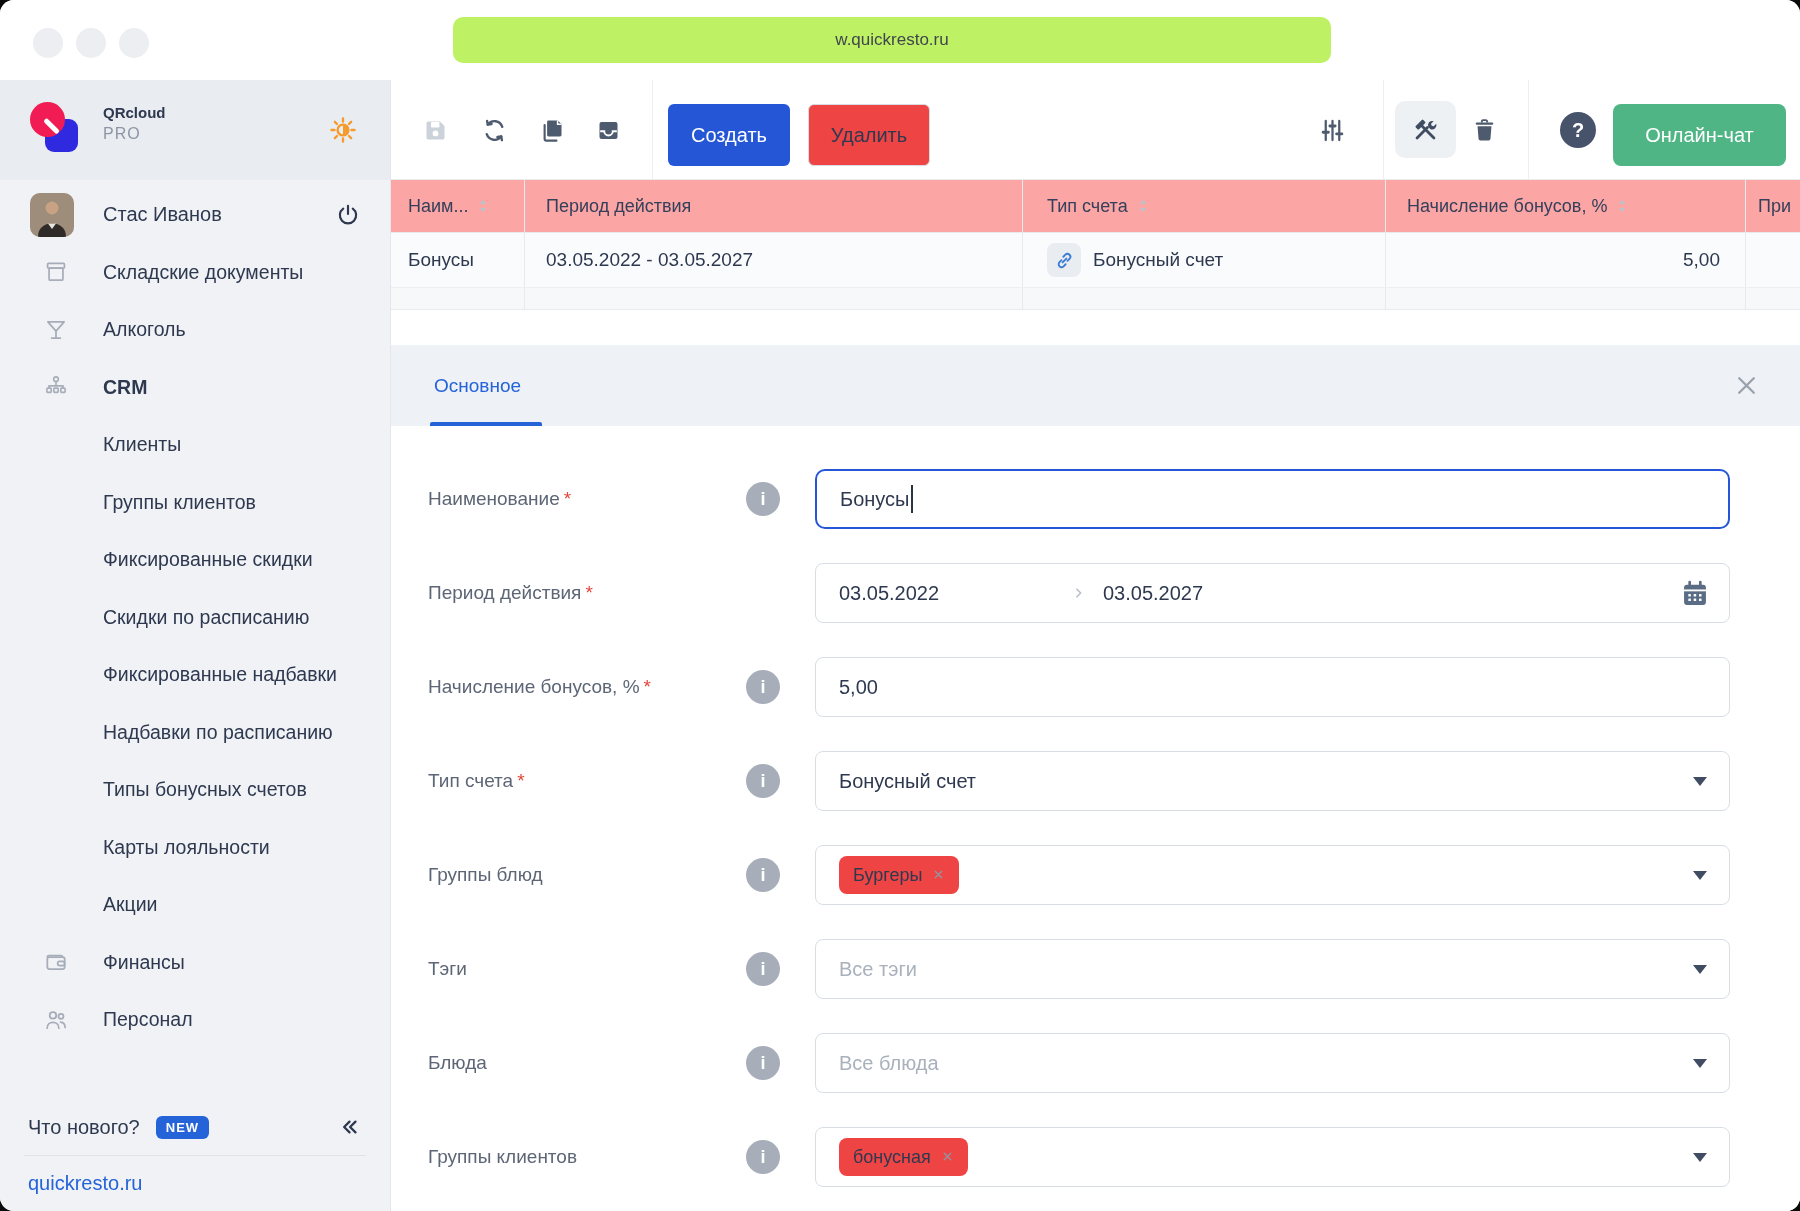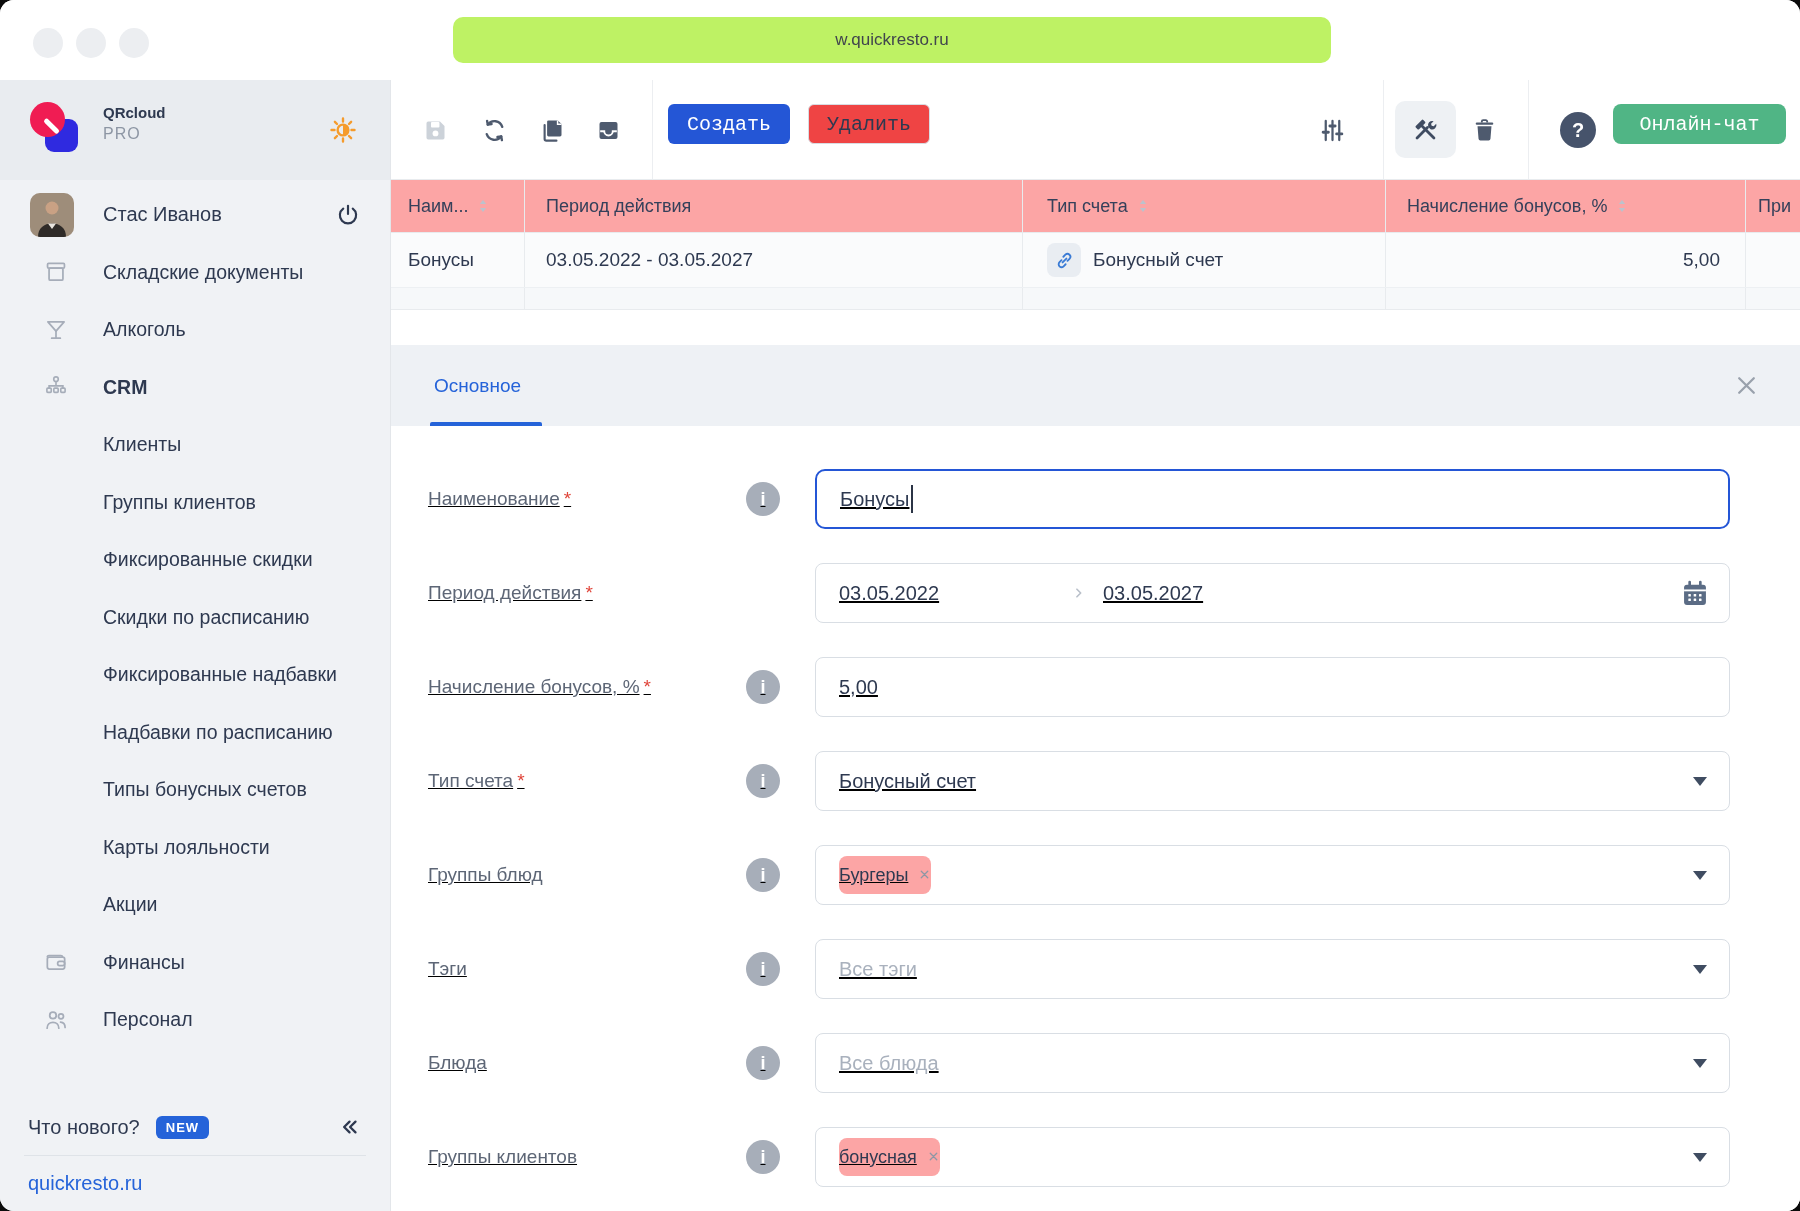--- a/index.html
+++ b/index.html
@@ -49,21 +49,21 @@
 
   
   .main { flex:1; position:relative; background:#fff; }
 
   
   .toolbar { position:absolute; top:0; left:0; right:0; height:100px; background:#fff; border-bottom:1px solid #e8ebee; }
   .tb-divider { position:absolute; top:0; bottom:0; width:1px; background:#eceef1; }
   .icon-btn { position:absolute; width:40px; height:40px; top:30px; border:none; background:transparent; color:#4e5a6e; cursor:pointer; padding:0; }
   .icon-btn svg { width:27px; height:27px; display:block; margin:auto; }
   .icon-btn.disabled { color:#ccd2d9; }
-  .btn { position:absolute; top:24px; height:40px; border-radius:6px; font-size:20px; font-family:Liberation Mono, monospace; cursor:pointer; }
+  .btn { position:absolute; top:24px; height:62px; border-radius:6px; font-size:20px; font-family:Liberation Sans, sans-serif; cursor:pointer; }
   .btn-create { left:277px; width:122px; background:#2456d6; border:none; color:#fff; }
   .btn-delete { left:417px; width:122px; background:#ef4444; border:1px solid #d8dce2; color:#2e3950; }
   .tools-btn { position:absolute; left:1004px; top:21px; width:61px; height:57px; background:#eef1f4; border:none; border-radius:10px; color:#3f4c61; cursor:pointer; }
   .tools-btn svg { width:29px; height:29px; display:block; margin:auto; }
   .help-btn { position:absolute; left:1169px; top:32px; width:36px; height:36px; background:#46536b; border:none; border-radius:50%; cursor:pointer; }
   .help-btn::after { content:"?"; color:#fff; font-size:20px; font-weight:bold; font-family:inherit; }
   .btn-chat { left:1222px; width:173px; background:#50b585; border:none; color:#fff; border-radius:8px; }
 
   
   .tbl { position:absolute; top:100px; left:0; right:0; }
@@ -83,32 +83,32 @@
   .link-chip { width:34px; height:34px; background:#e9edf2; border-radius:8px; display:flex; align-items:center; justify-content:center; margin-right:12px; flex:0 0 34px; }
   .link-chip svg { width:21px; height:21px; }
 
   
   .panel-strip { position:absolute; top:265px; left:0; right:0; height:81px; background:#eef1f5; }
   .tab { position:absolute; left:43px; top:0; height:100%; display:flex; align-items:center; font-size:19px; font-weight:500; color:#2563d9; cursor:pointer; }
   .tab-underline { position:absolute; left:39px; bottom:0; width:112px; height:4px; background:#2563d9; border-radius:2px 2px 0 0; }
   .close-btn { position:absolute; right:40px; top:27px; width:27px; height:27px; background:transparent; border:none; cursor:pointer; padding:0; }
 
   .panel-body { position:absolute; top:346px; left:0; right:0; bottom:0; background:#fff; padding-top:43px; overflow:hidden; }
-  .form-row { display:flex; align-items:center; padding-left:37px; margin-bottom:34px; height:60px;text-decoration:underline; }
+  .form-row { display:flex; align-items:center; padding-left:37px; margin-bottom:34px; height:60px; }
   .f-label { width:318px; font-size:19px; color:#5d6676; flex:0 0 318px; }
   .req { color:#e0453a; margin-left:4px; }
   .f-info { width:34px; height:34px; flex:0 0 34px; border-radius:50%; background:#a7aeb9; display:flex; align-items:center; justify-content:center; }
   .f-info::after { content:"i"; color:#fff; font-size:18px; font-weight:bold; }
   .f-info.hidden { visibility:hidden; }
   .f-field { flex:1; margin-left:35px; margin-right:70px; height:60px; border:1px solid #d9dee4; border-radius:8px; background:#fff; display:flex; align-items:center; padding:0 23px; font-size:20px; color:#2e3950; position:relative; }
   .f-field.focused { border:2px solid #2456d6; border-radius:10px; }
   .caret-bar { width:2px; height:28px; background:#2b3445; margin-left:2px; }
   .placeholder { color:#a9b1bd; }
   .dd-caret { position:absolute; right:22px; top:50%; margin-top:-4px; width:0; height:0; border-left:7px solid transparent; border-right:7px solid transparent; border-top:9px solid #3f4c61; }
-  .chip { display:inline-flex; align-items:center; height:38px; background:#fca5a5; border-radius:8px; padding:0 0; font-size:18px; color:#2e3950; gap:10px; }
+  .chip { display:inline-flex; align-items:center; height:38px; background:#ef4444; border-radius:8px; padding:0 14px; font-size:18px; color:#2e3950; gap:10px; }
   .chip svg { width:13px; height:13px; }
   .d-start { width:230px; }
   .d-sep { width:20px; height:20px; margin-right:14px; }
   .cal-btn { position:absolute; right:18px; top:14px; width:32px; height:32px; background:transparent; border:none; padding:0; cursor:pointer; }
   .cal-btn svg { width:32px; height:32px; }
 </style>
 </head>
 <body>
 
 <div class="window">

